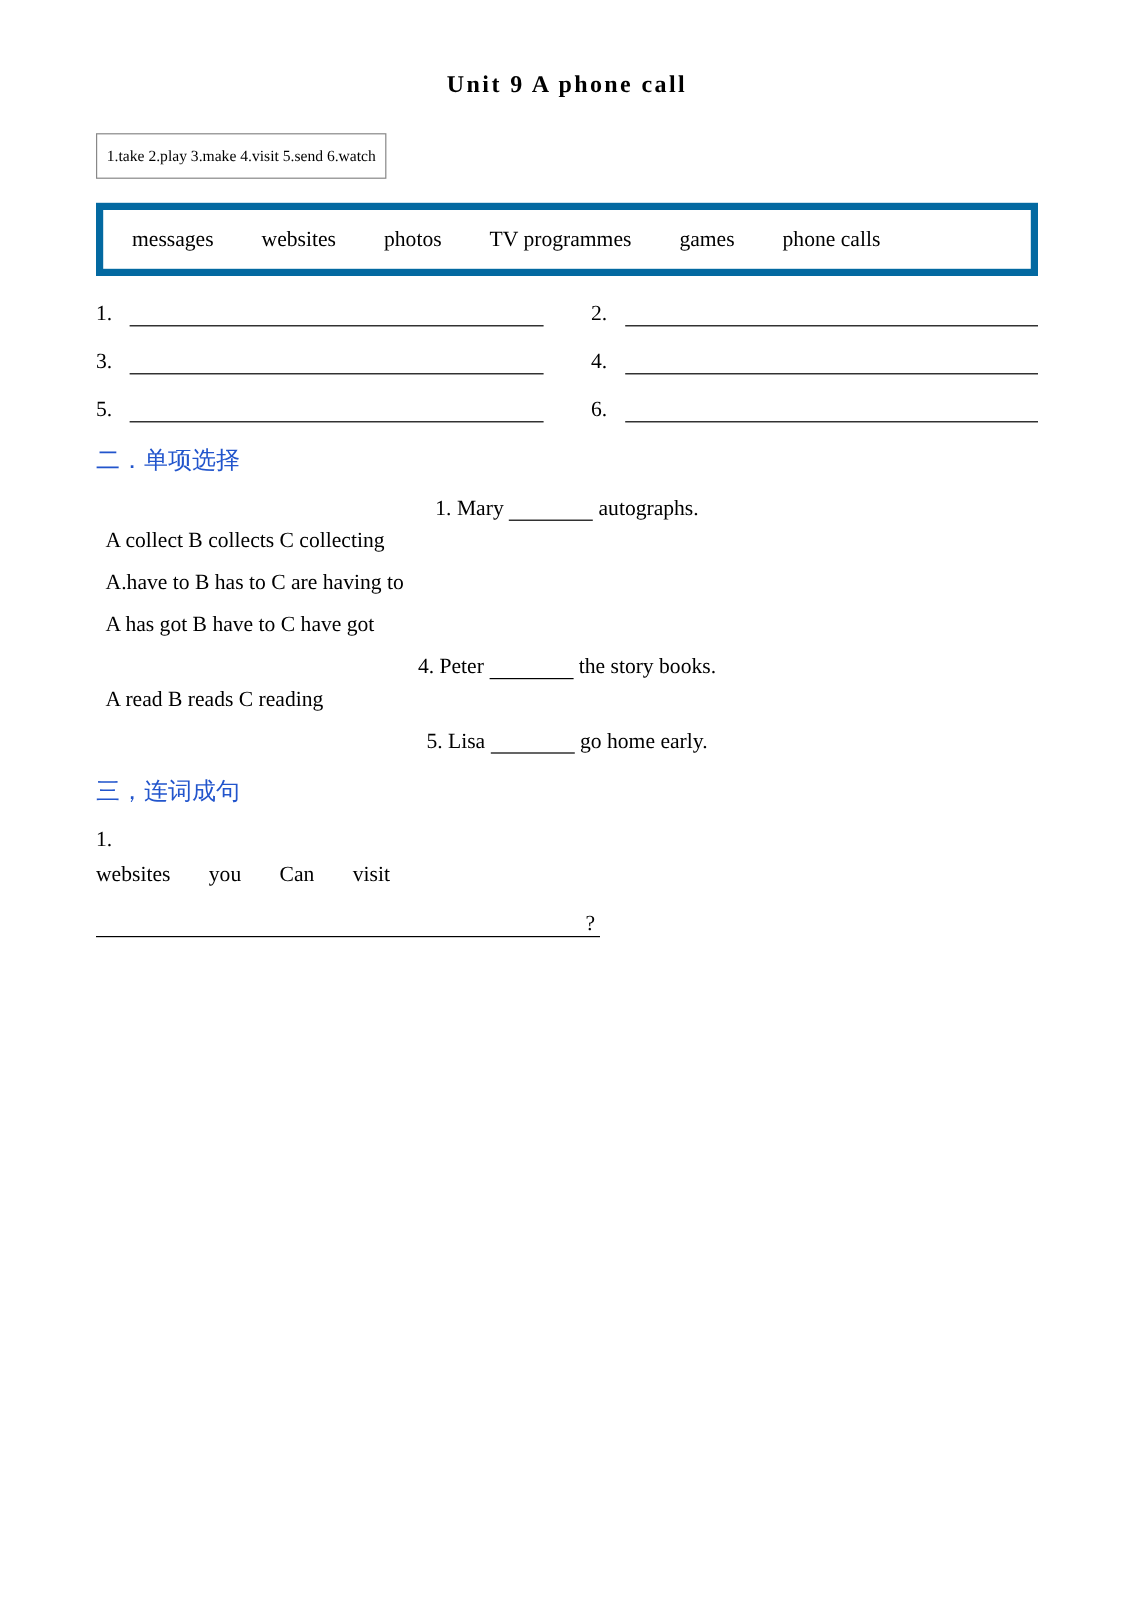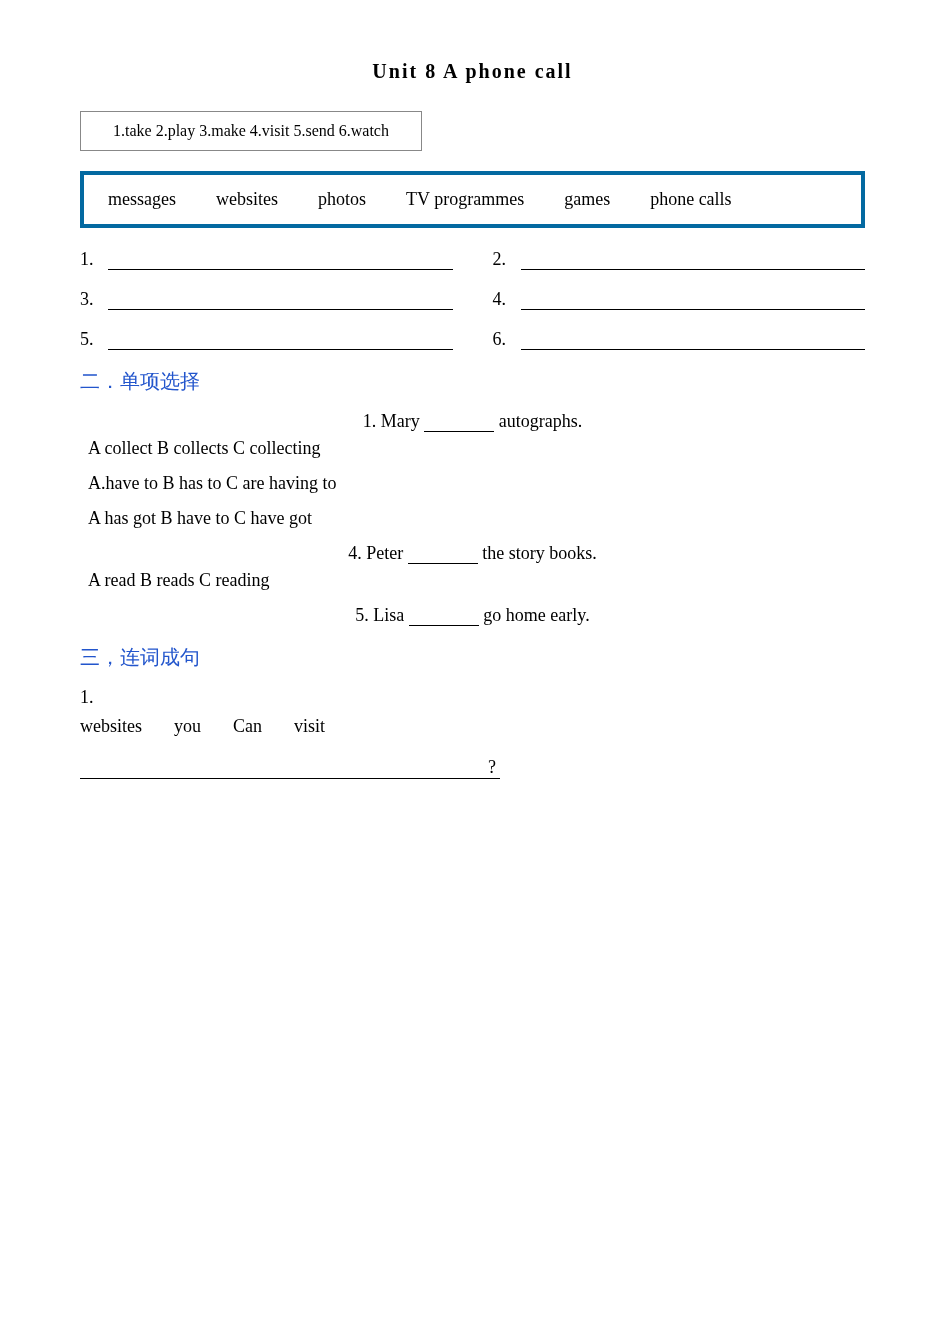--- a/index.html
+++ b/index.html
@@ -24,26 +24,26 @@
       letter-spacing: 2px;
     }
     .section-header {
       color: #2255cc;
       font-size: 20px;
       margin-bottom: 16px;
     }
     .box-top {
       border: 1.5px solid #888;
       display: inline-block;
-      padding: 10px 32px;
+      padding: 10px 8px;
       margin-bottom: 20px;
-      font-size: 16px;
+      font-size: 13px;
     }
     .box-bottom {
-      border: 4px solid #0369a1;
+      border: 6px solid #0369a1;
       padding: 14px 24px;
       margin-bottom: 20px;
       font-size: 18px;
       display: flex;
       gap: 40px;
       align-items: center;
     }
     .fill-grid {
       margin-bottom: 8px;
     }
@@ -111,21 +111,21 @@
       height: 22px;
       display: flex;
       align-items: flex-end;
       justify-content: flex-end;
       padding-right: 4px;
     }
   </style>
 </head>
 <body>
 
-<div class="page-title">Unit 8 A phone call</div>
+<div class="page-title">Unit 9 A phone call</div>
 
 <div>
 
   
   <div class="box-top">
     <span id="box-top-render">1.take    2.play    3.make    4.visit    5.send    6.watch</span>
   </div>
   <br>
 
   

